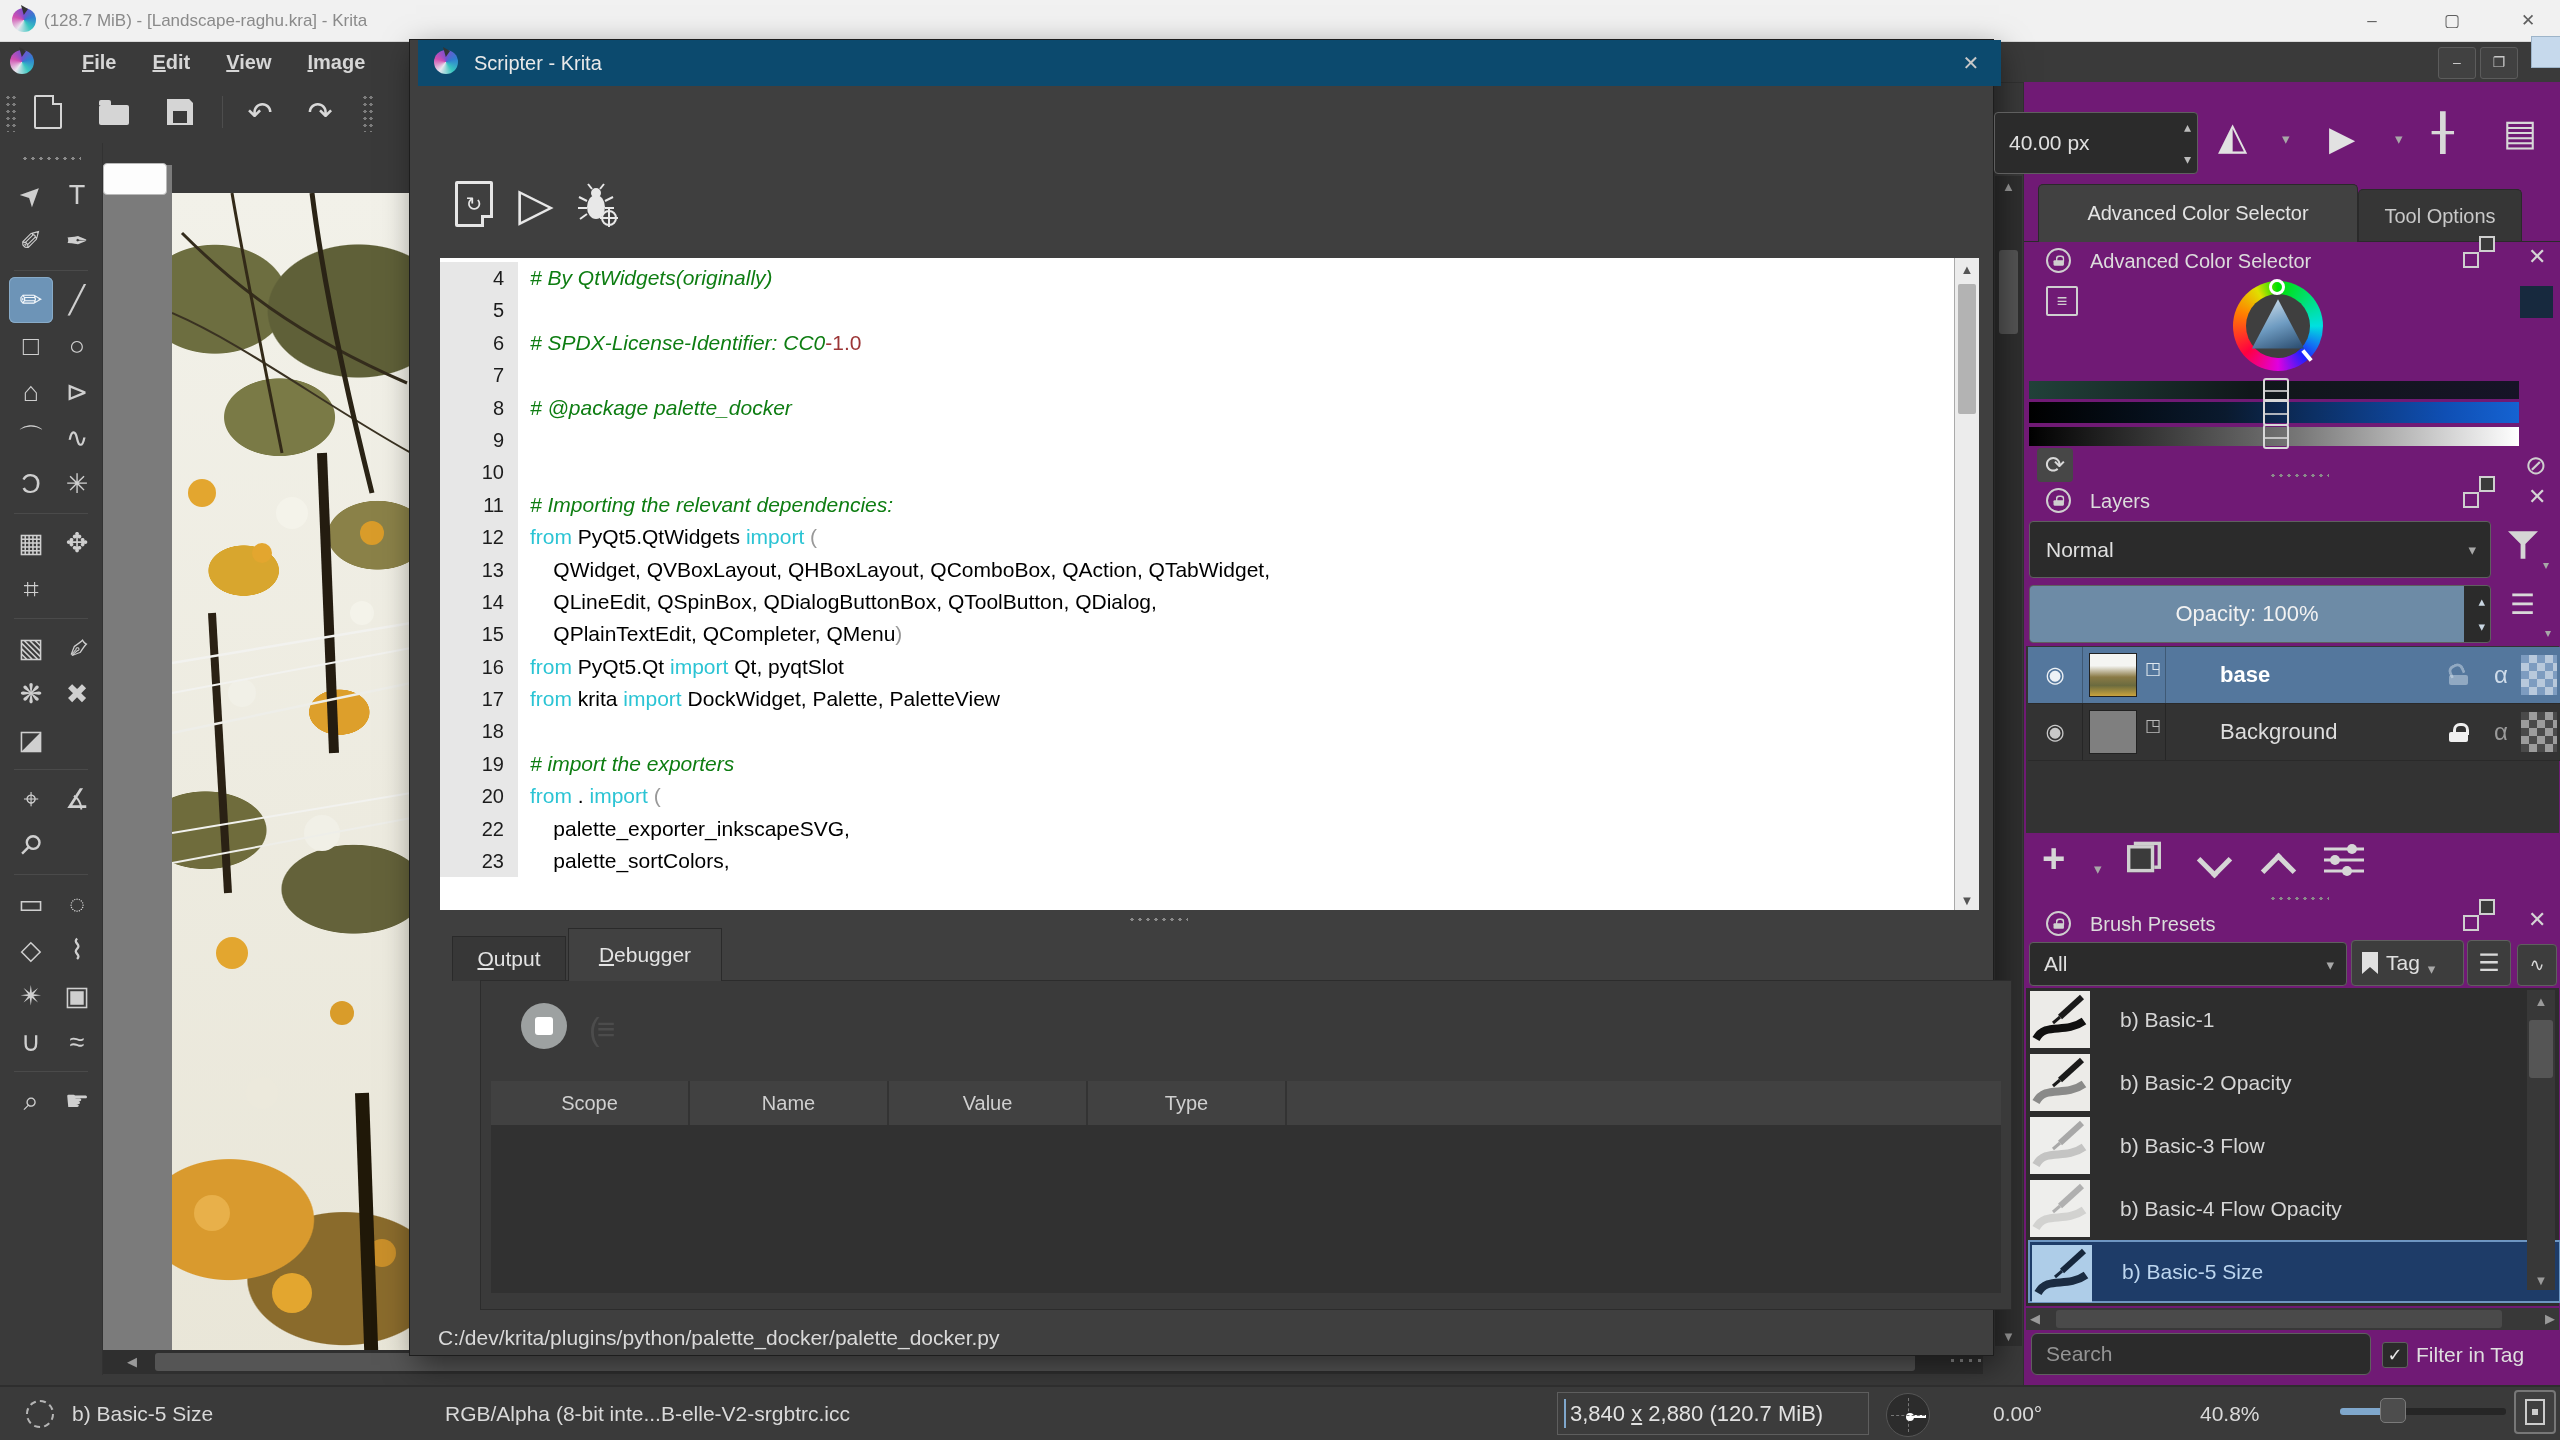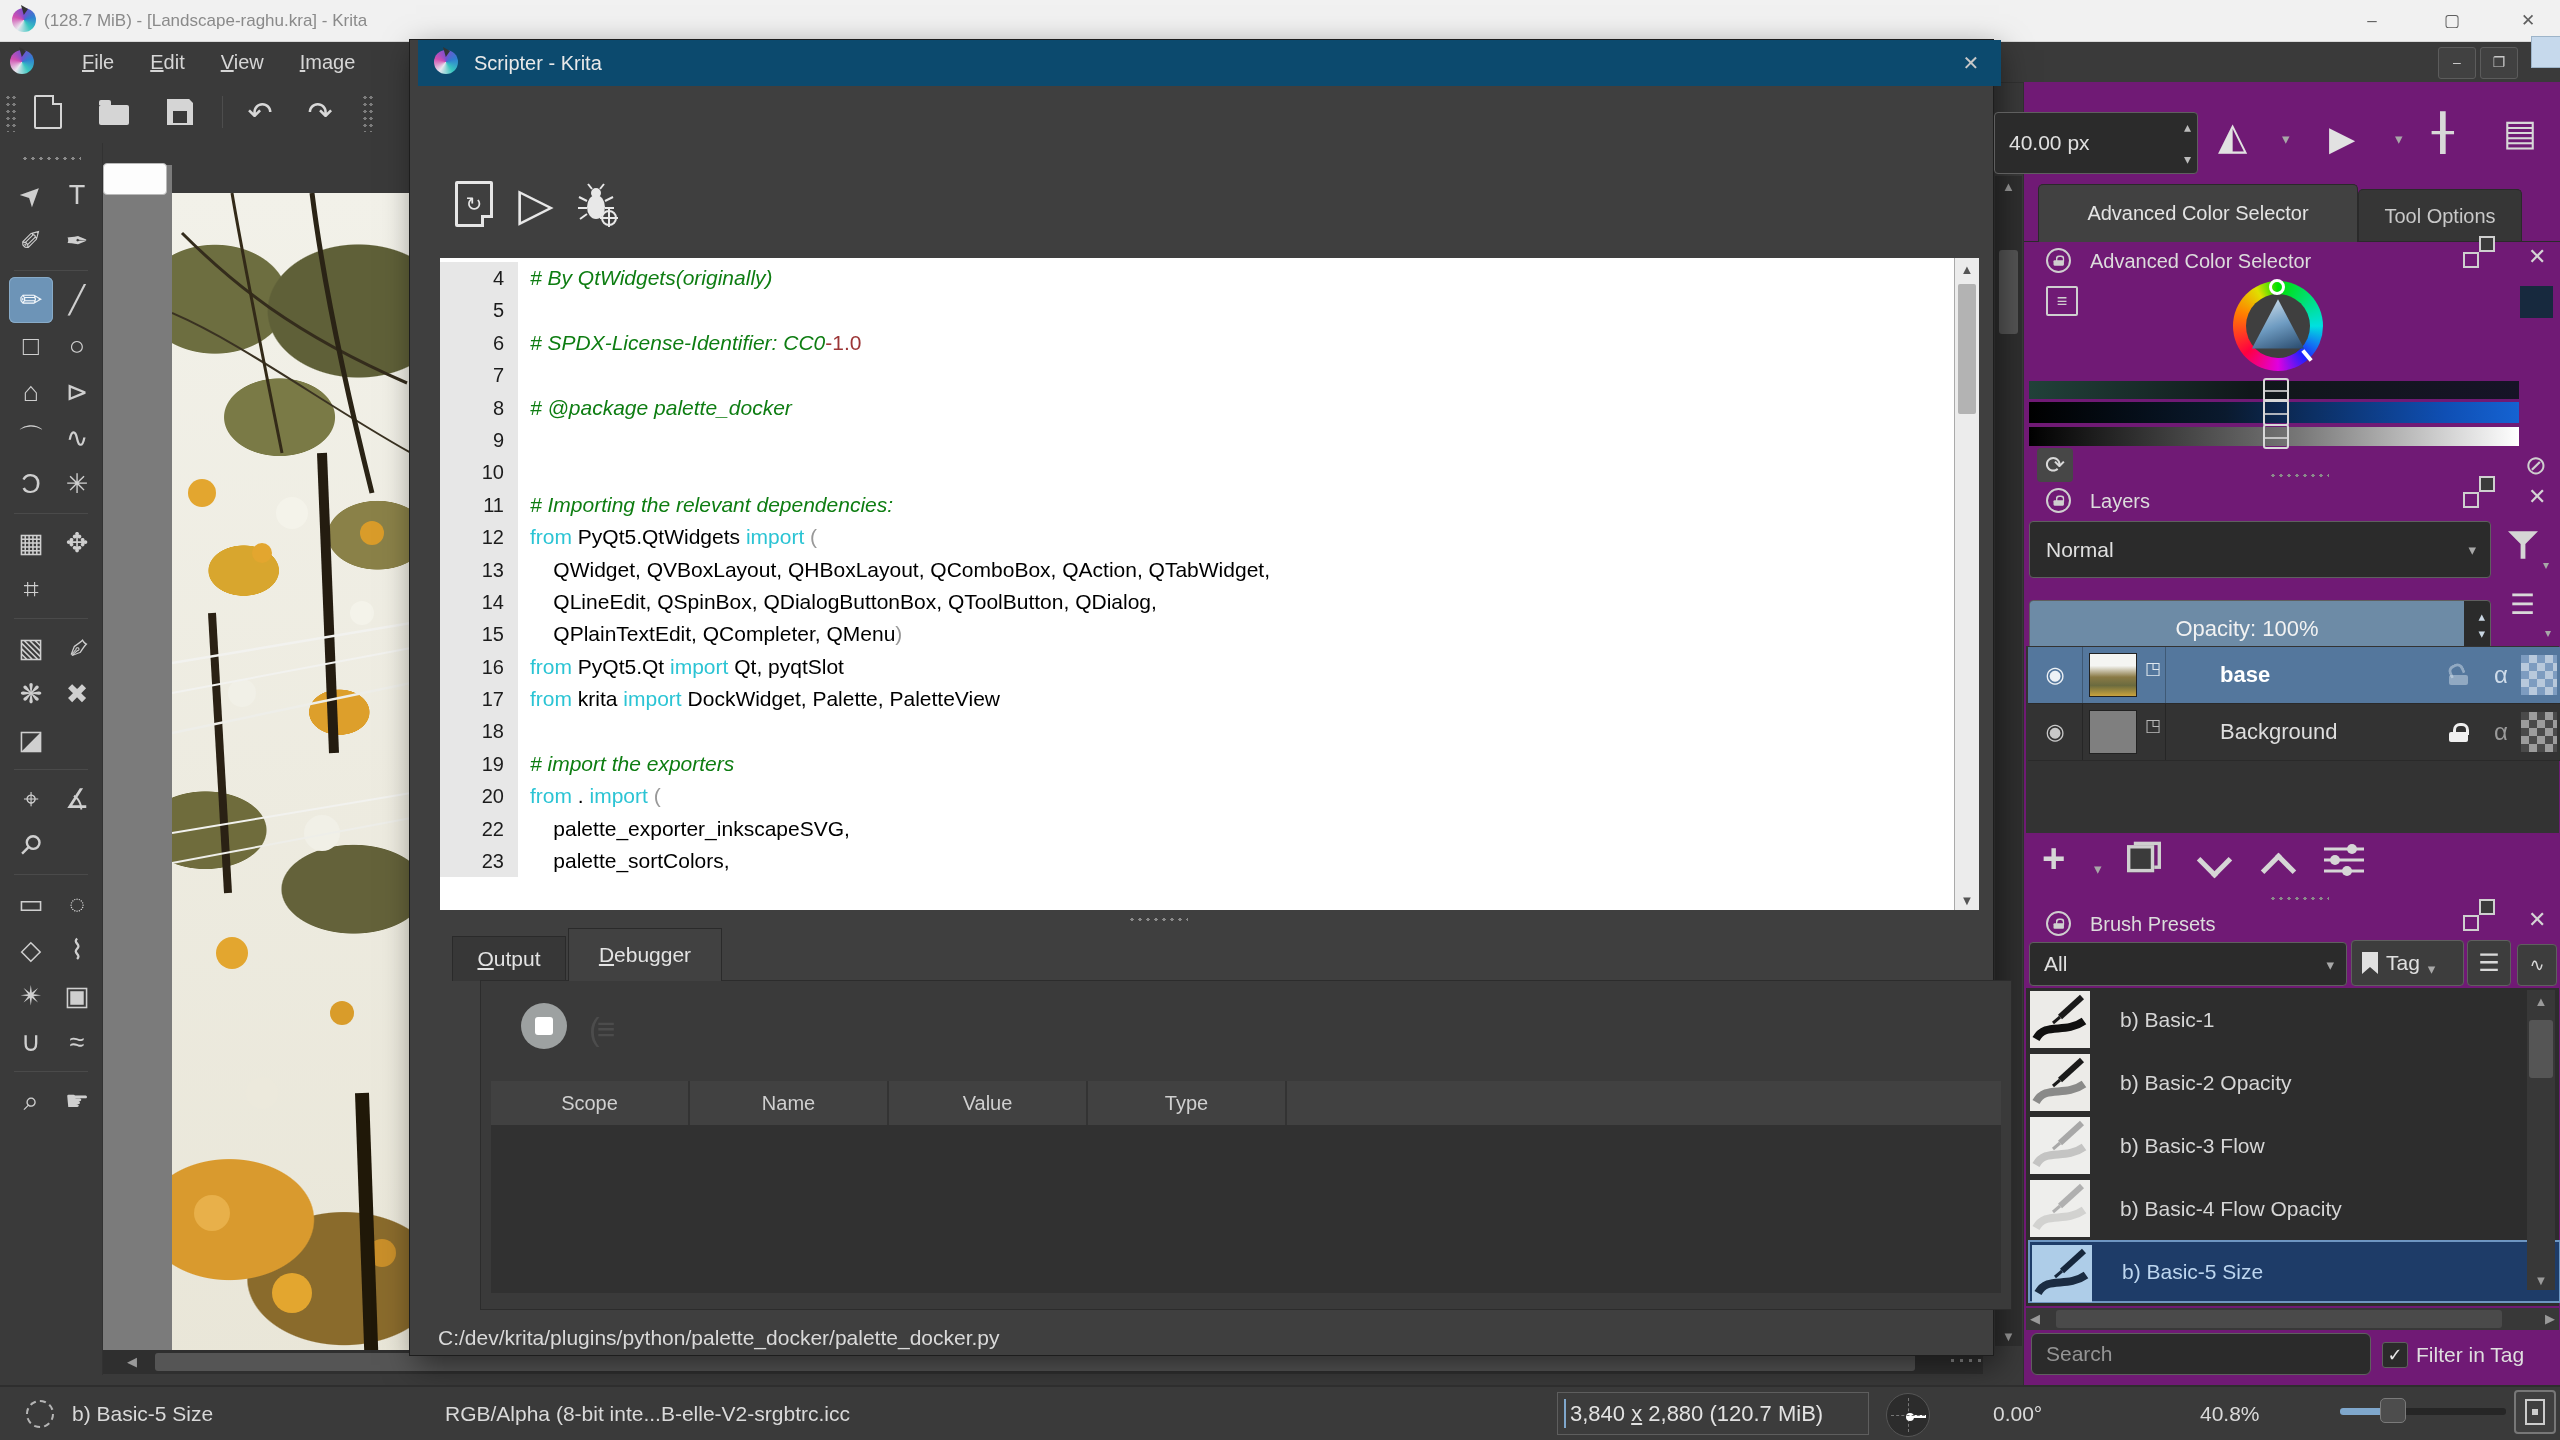--- a/index.html
+++ b/index.html
@@ -13,21 +13,21 @@
   #titlebar .apptitle{position:absolute;left:44px;top:0;line-height:41px;font-size:17px;color:#8a8a8a;}
   .kritalogo{position:absolute;width:24px;height:24px;border-radius:50%;
      background:conic-gradient(#7a4fd0,#2f7fd0,#39c7c0,#e8e6ee,#d04fb0,#7a4fd0);}
   .kritalogo::after{content:"";position:absolute;left:9px;top:-3px;width:7px;height:10px;background:#333;
      clip-path:polygon(0 0,100% 40%,40% 100%);}
   .winbtn{position:absolute;top:0;height:41px;width:64px;text-align:center;line-height:41px;font-size:17px;color:#5f5f5f;}
 
   
   #menubar{left:0;top:42px;width:2560px;height:40px;background:#3a3a3a;border-bottom:1px solid #313131;}
   .menu-item{display:inline-block;padding:0 18px;line-height:40px;font-size:20px;color:#d6d6d6;}
-  #menu-items{position:absolute;left:64px;top:0;}
+  #menu-items{position:absolute;left:64px;top:0;font-weight:bold;}
   .mdibtn{position:absolute;top:5px;width:36px;height:30px;border:1px solid #5c5c5c;border-radius:3px;
           color:#c9c9c9;font-size:14px;text-align:center;line-height:28px;background:#414141;}
   #corner-frag{left:2531px;top:36px;width:28px;height:30px;background:#c6d9ec;border:1px solid #9db4c9;}
 
   #toolbar{left:0;top:82px;width:420px;height:61px;background:#3a3a3a;}
   .vgrip{width:12px;height:38px;background-image:radial-gradient(circle,#7d7d7d 1.5px,rgba(0,0,0,0) 1.7px);background-size:6px 7px;}
   .hgrip{width:60px;height:7px;background-image:radial-gradient(circle,#8a8a8a 1.5px,rgba(0,0,0,0) 1.7px);background-size:8px 7px;}
   .tbtn{position:absolute;top:10px;width:44px;height:40px;display:flex;align-items:center;justify-content:center;color:#d8d8d8;}
   .icon-doc{width:24px;height:30px;border:2px solid #d5d5d5;border-radius:2px;position:relative;}
   .icon-doc::after{content:"";position:absolute;right:-2px;top:-2px;width:8px;height:8px;background:#3a3a3a;border-left:2px solid #d5d5d5;border-bottom:2px solid #d5d5d5;}
@@ -608,21 +608,21 @@
     <span class="abs floati" style="left:455px;top:12px;"></span>
     <span class="abs closex" style="left:504px;top:4px;">✕</span>
 
     <div class="abs darkfield" style="left:5px;top:41px;width:462px;height:57px;">
       <span style="position:absolute;left:16px;line-height:55px;font-size:21px;color:#e0e0e0;">Normal</span>
       <span class="abs caret" style="right:14px;top:19px;">▾</span>
     </div>
     <span class="abs funnel" style="left:484px;top:48px;"></span>
     <span class="abs caret" style="left:519px;top:78px;font-size:12px;">▾</span>
 
-    <div class="abs darkfield" style="left:5px;top:120px;width:462px;height:50px;overflow:hidden;">
+    <div class="abs darkfield" style="left:5px;top:105px;width:462px;height:58px;overflow:hidden;">
       <div class="abs" style="left:0;top:0;width:434px;height:58px;background:#6d8ba6;"></div>
       <div class="abs" style="left:0;top:0;width:434px;height:58px;text-align:center;line-height:56px;font-size:22px;color:#f2f2f2;">Opacity:  100%</div>
       <span class="abs" style="right:5px;top:8px;color:#c9d6e2;font-size:13px;">▴</span>
       <span class="abs" style="right:5px;bottom:8px;color:#c9d6e2;font-size:13px;">▾</span>
     </div>
     <span class="abs" style="left:486px;top:108px;font-size:28px;color:#d9d9d9;">☰</span>
     <span class="abs caret" style="left:521px;top:146px;font-size:12px;">▾</span>
 
     <div class="abs" style="left:2px;top:166px;width:533px;height:187px;background:#333;">
         <div class="layer-row" style="top: 1px; background: rgb(84, 119, 157); border-bottom: 1px solid rgb(42, 42, 42);">

